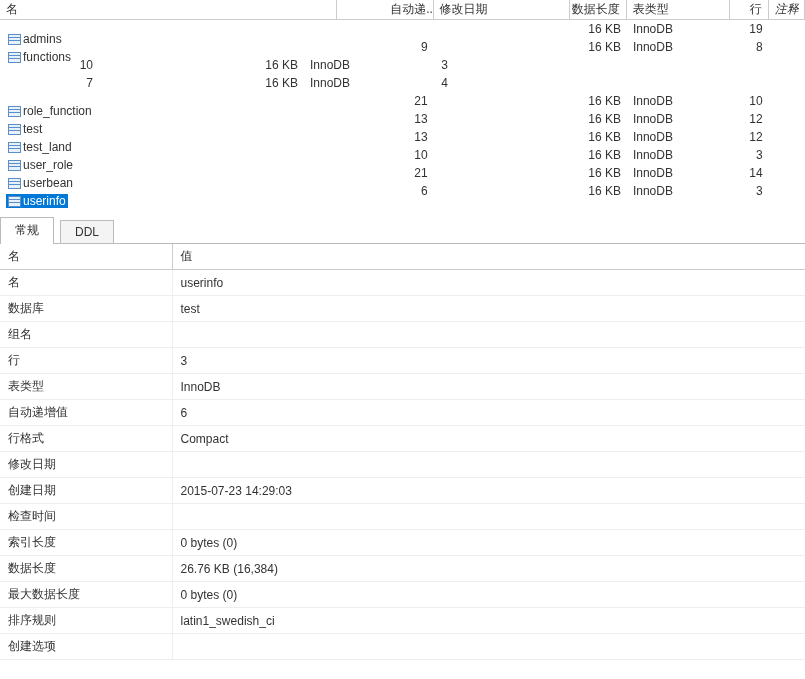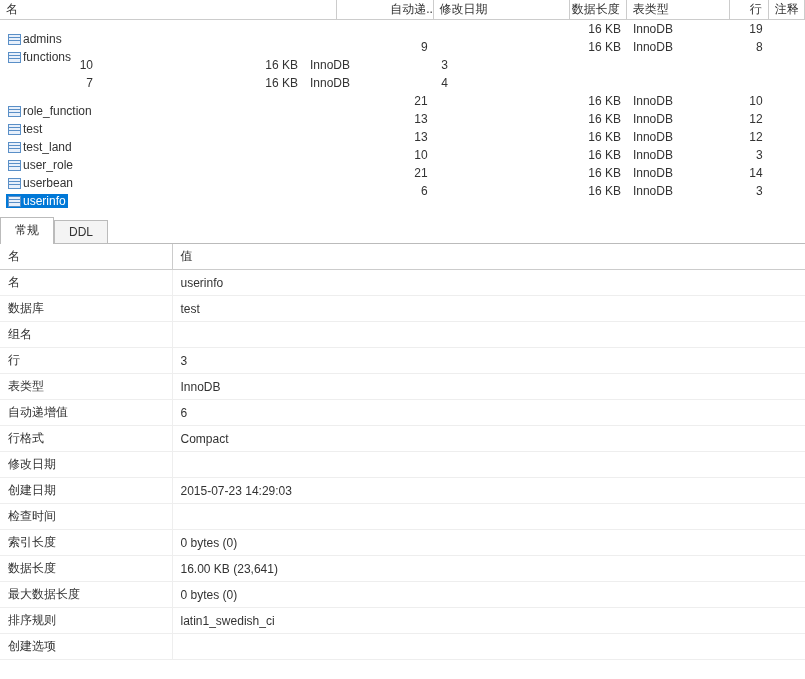--- a/index.html
+++ b/index.html
@@ -6,31 +6,31 @@
 body { font-family: "Microsoft YaHei", "Segoe UI", sans-serif; font-size: 12px; color: #333; background: #fff; width: 805px; }
 .tables-section { width: 100%; }
 .tables-header { display: flex; border-bottom: 1px solid #ccc; background: #fff; height: 20px; align-items: center; }
 .tables-header .col { border-right: 1px solid #ccc; padding: 2px 6px; overflow: hidden; white-space: nowrap; display: flex; align-items: center; }
 .col-name { width: 360px; }
 .col-auto { width: 52px; text-align: left; margin-left: 47px; }
 .col-modify { width: 145px; text-align: left; }
 .col-datalen { width: 60px; text-align: right; justify-content: flex-end; }
 .col-type { width: 110px; text-align: left; }
 .col-rows { width: 40px; text-align: right; justify-content: flex-end; }
-.col-comment { width: 38px; text-align: right; }
+.col-comment { width: 38px; text-align: right; font-style: italic; }
 .tables-row { display: flex; height: 18px; align-items: center; }
 .tables-row .col { padding: 1px 6px; overflow: hidden; white-space: nowrap; display: flex; align-items: center; }
 .tables-row.selected .table-label { background: #0078d7; color: #fff; }
 .table-label { display: inline-flex; align-items: center; gap: 2px; padding: 0 2px; margin-top: 20px; }
 .table-icon { display: inline-block; width: 13px; height: 11px; position: relative; }
 .table-icon::before { content: ""; position: absolute; inset: 0; border: 1px solid #5a8fc7; background: #e8f0fb; }
 .table-icon::after { content: ""; position: absolute; left: 1px; right: 1px; top: 3px; height: 1px; background: #5a8fc7; box-shadow: 0 3px 0 #5a8fc7; }
 .detail-section { margin-top: 20px; width: 100%; }
 .tabs { display: flex; border-bottom: 1px solid #bbb; height: 24px; align-items: flex-end; }
-.tab { padding: 4px 14px; border: 1px solid #bbb; border-bottom: none; background: #f4f4f4; margin-right: 0; cursor: pointer; position: relative; }
+.tab { padding: 4px 14px; border: 1px solid #bbb; border-bottom: none; background: #f4f4f4; margin-right: 6px; cursor: pointer; position: relative; }
 .tab.active { background: #fff; z-index: 2; }
 .tab.active::after { content: ""; position: absolute; left: 0; right: 0; bottom: -1px; height: 1px; background: #fff; }
 .detail-table { width: 100%; border-collapse: collapse; }
 .detail-table th { text-align: left; font-weight: normal; padding: 4px 8px; border-bottom: 1px solid #ccc; height: 22px; }
 .detail-table th:first-child { width: 172px; border-right: 1px solid #ccc; }
 .detail-table td { padding: 4px 8px; border-bottom: 1px solid #eee; height: 22px; }
 .detail-table td:first-child { width: 172px; border-right: 1px solid #eee; }
 </style>
 </head>
 <body>
@@ -229,21 +229,21 @@
         <tr>
           <td>检查时间</td>
           <td></td>
         </tr>
         <tr>
           <td>索引长度</td>
           <td>0 bytes (0)</td>
         </tr>
         <tr>
           <td>数据长度</td>
-          <td>16.00 KB (23,641)</td>
+          <td>26.76 KB (16,384)</td>
         </tr>
         <tr>
           <td>最大数据长度</td>
           <td>0 bytes (0)</td>
         </tr>
         <tr>
           <td>排序规则</td>
           <td>latin1_swedish_ci</td>
         </tr>
         <tr>

